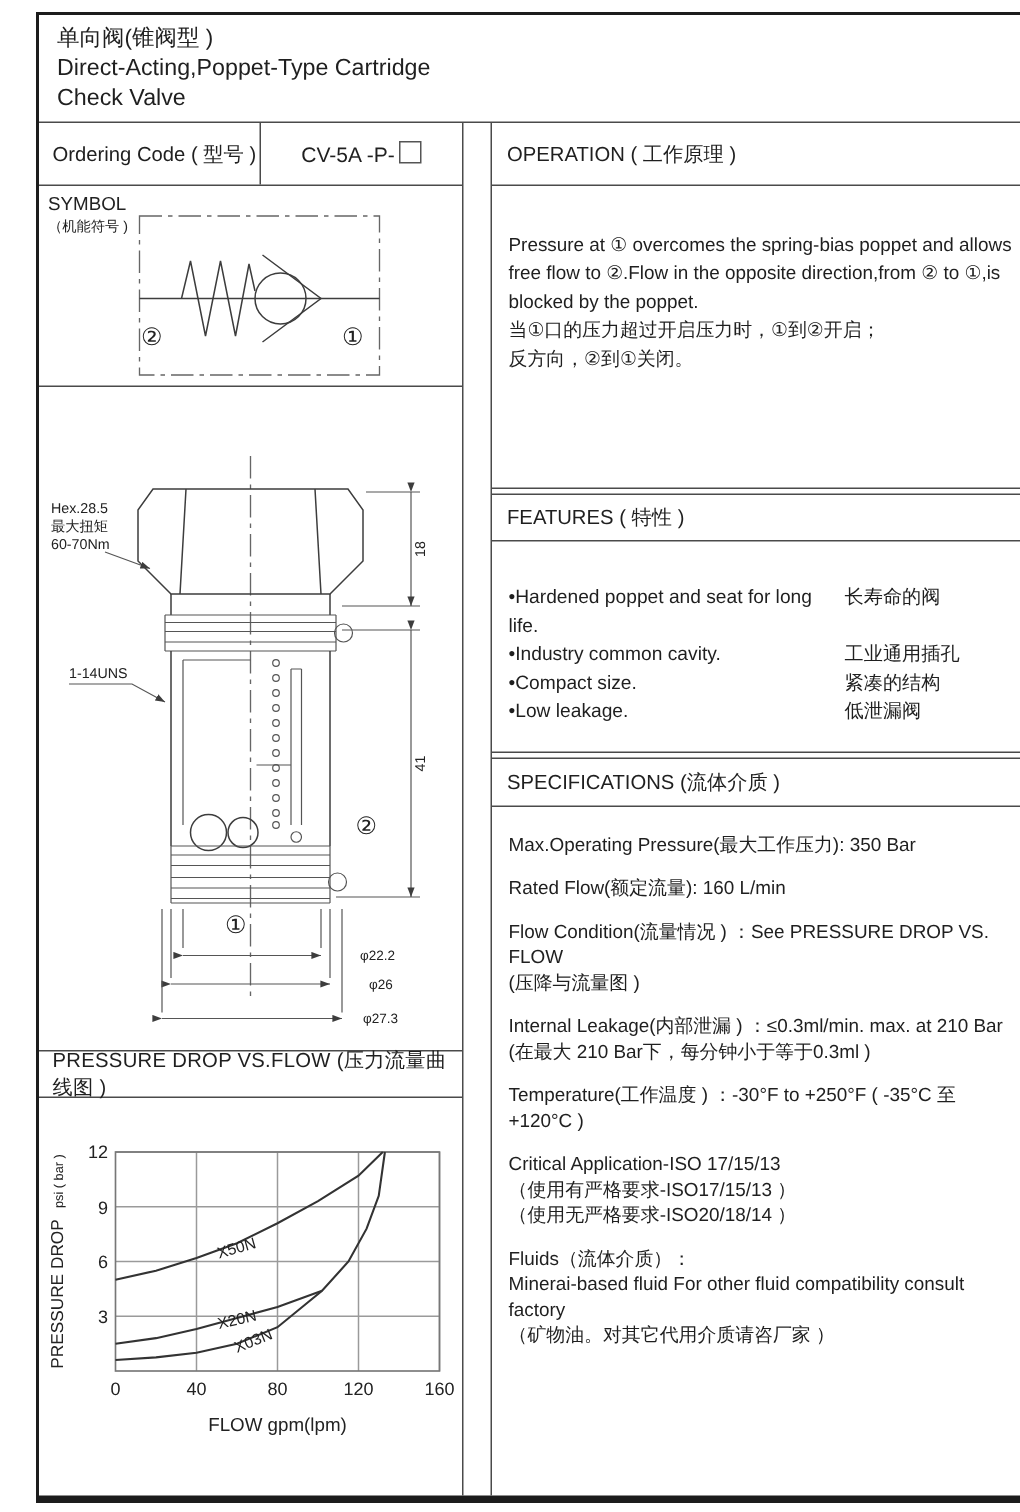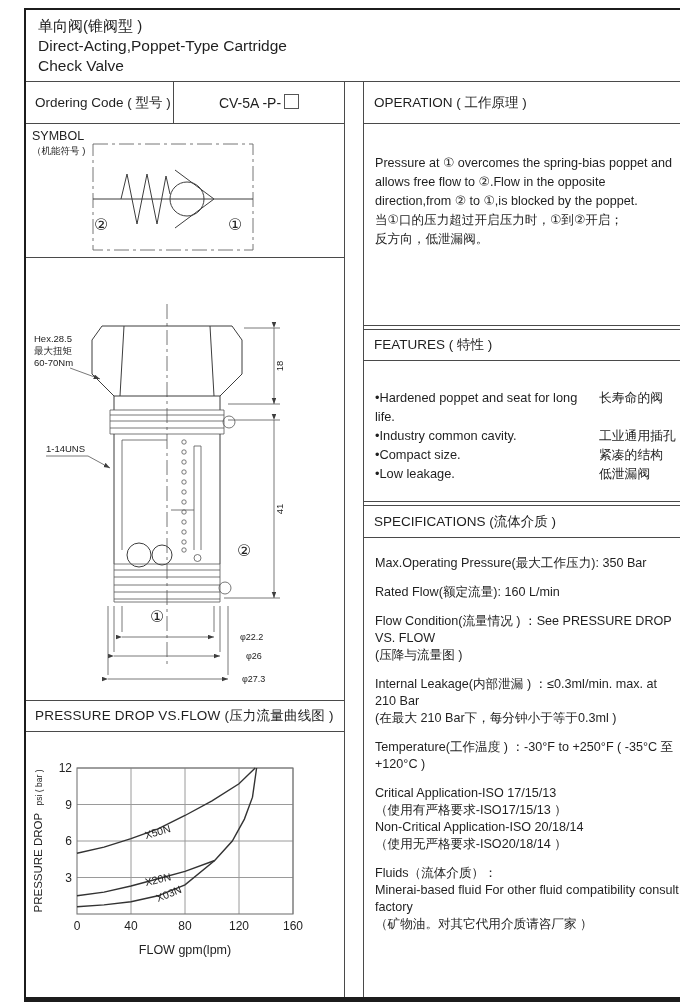--- a/index.html
+++ b/index.html
@@ -5,21 +5,21 @@
   html,body{margin:0;padding:0;background:#fff;}
   body{width:680px;height:1008px;position:relative;font-family:"Liberation Sans","DejaVu Sans",sans-serif;color:#1f1f1f;}
   .page{position:absolute;left:24px;top:8px;width:667px;height:994px;box-sizing:border-box;
         border:2px solid #1c1c1c;border-bottom-width:5px;background:#fff;}
   
   .title-block{height:72px;box-sizing:border-box;border-bottom:1.5px solid #4a4a4a;padding:6px 0 0 12px;}
   .title-zh{font-size:15px;line-height:20px;}
   .title-en{font-size:15.5px;line-height:20px;}
   
   .cols{display:flex;height:915px;}
-  .col-left{width:319px;box-sizing:border-box;border-right:1.5px solid #4a4a4a;}
+  .col-left{width:283px;box-sizing:border-box;border-right:1.5px solid #4a4a4a;}
   .col-right{flex:1;box-sizing:border-box;border-left:1.5px solid #4a4a4a;margin-left:18px;display:flex;flex-direction:column;}
   
   .ordering-row{height:42px;box-sizing:border-box;border-bottom:1.5px solid #4a4a4a;display:flex;}
   .ordering-label{width:148px;box-sizing:border-box;border-right:1px solid #4a4a4a;display:flex;align-items:center;padding-left:9px;font-size:13.5px;}
   .ordering-code{flex:1;display:flex;align-items:center;justify-content:center;font-size:14px;gap:3px;}
   .blank-box{display:inline-block;width:13px;height:13px;border:1.2px solid #555;margin-bottom:2px;}
   .symbol-section{height:134px;box-sizing:border-box;border-bottom:1.5px solid #4a4a4a;position:relative;}
   .drawing-section{height:443px;box-sizing:border-box;border-bottom:1.5px solid #4a4a4a;}
   .chart-header{height:31px;box-sizing:border-box;border-bottom:1.5px solid #4a4a4a;display:flex;align-items:center;padding-left:9px;font-size:13.5px;letter-spacing:.2px;}
   .chart-section{height:265px;}
@@ -210,21 +210,21 @@
     </div>
 
     <div class="col-right">
 
       <div class="sec-header op-header">
         <span>OPERATION ( 工作原理 )</span>
       </div>
       <div class="op-content">
         <div>Pressure at ① overcomes the spring-bias poppet and allows free flow to ②.Flow in the opposite direction,from ② to ①,is blocked by the poppet.</div>
         <div>当①口的压力超过开启压力时，①到②开启；</div>
-        <div>反方向，低泄漏阀。</div>
+        <div>反方向，②到①关闭。</div>
       </div>
 
       <div class="sec-header feat-header">
         <span>FEATURES ( 特性 )</span>
       </div>
       <div class="feat-content">
           <div class="feat-row">
             <span>•Hardened poppet and seat for long life.</span>
             <span>长寿命的阀</span>
           </div>
@@ -259,21 +259,20 @@
           <div class="spec-par">
             <div class="spec-line">Internal Leakage(内部泄漏 ) ：≤0.3ml/min. max. at 210 Bar</div>
             <div class="spec-line">(在最大 210 Bar下，每分钟小于等于0.3ml )</div>
           </div>
           <div class="spec-par">
             <div class="spec-line">Temperature(工作温度 ) ：-30°F to +250°F  ( -35°C 至 +120°C )</div>
           </div>
           <div class="spec-par">
             <div class="spec-line">Critical Application-ISO 17/15/13</div>
             <div class="spec-line">（使用有严格要求-ISO17/15/13 ）</div>
-            <div class="spec-line">Non-Critical Application-ISO 20/18/14</div>
             <div class="spec-line">（使用无严格要求-ISO20/18/14 ）</div>
           </div>
           <div class="spec-par">
             <div class="spec-line">Fluids（流体介质）：</div>
             <div class="spec-line">Minerai-based fluid For other  fluid compatibility consult  factory</div>
             <div class="spec-line">（矿物油。对其它代用介质请咨厂家 ）</div>
           </div>
         </div>
 
     </div>

